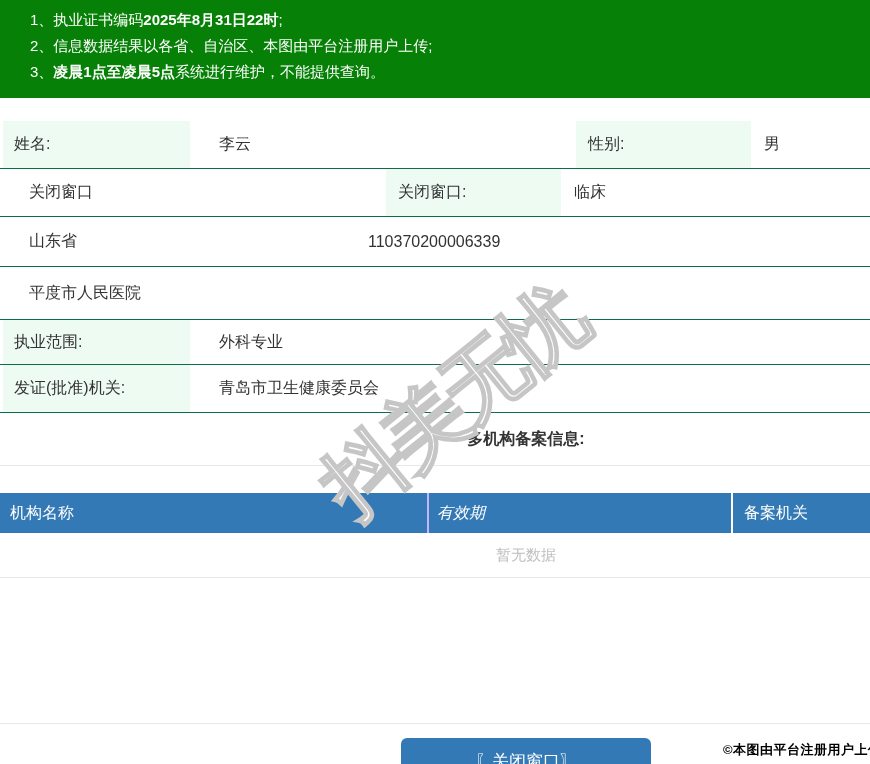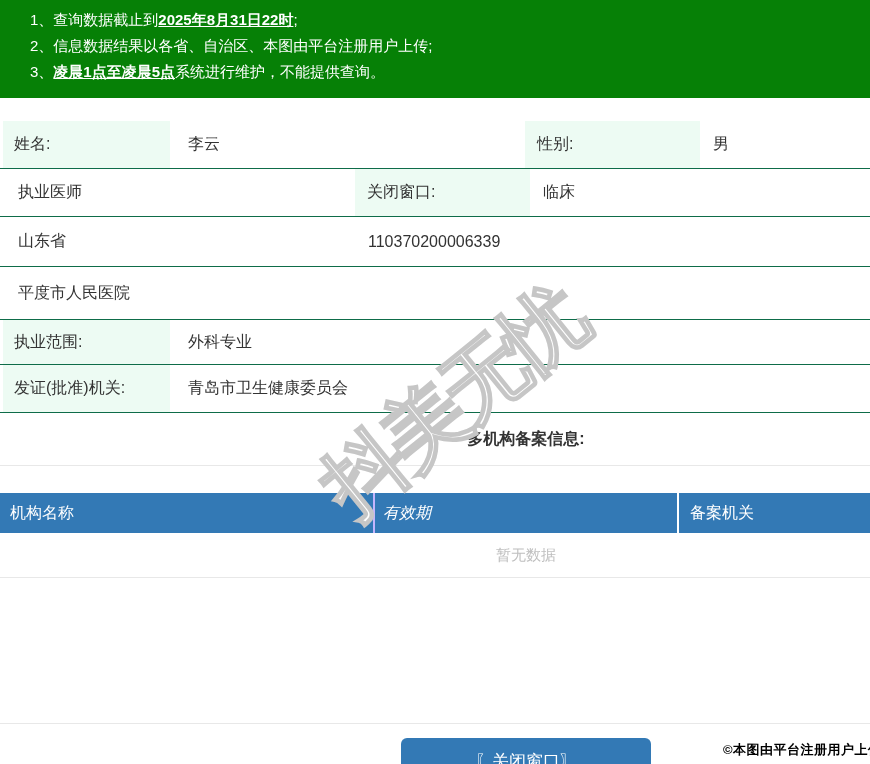--- a/index.html
+++ b/index.html
@@ -14,59 +14,59 @@
   .page { width:1052px; position:relative; }
 
   
   .banner {
     background:#068006;
     color:#ffffff;
     padding:7px 0 13px 30px;
     font-size:15px;
     line-height:26px;
   }
-  .banner .bold { font-weight:bold;text-decoration:underline; }
+  .banner .bold { font-weight:bold; }
 
   
   .info-table { margin-top:23px; }
   .info-row {
     display:flex;
     align-items:center;
     border-bottom:1px solid #0e6c49;
     font-size:16px;
   }
   .h48 { height:48px; } .h50 { height:50px; } .h53 { height:53px; } .h45 { height:45px; }
   .cell-label {
-    width:167px; margin-left:3px; align-self:stretch;
+    width:187px; margin-left:3px; align-self:stretch;
     background:#edfbf3; display:flex; align-items:center;
     padding-left:11px; flex-shrink:0;
   }
-  .cell-value { width:355px; padding-left:18px; flex-shrink:0; }
+  .cell-value { width:355px; padding-left:29px; flex-shrink:0; }
   .cell-label2 {
     width:175px; align-self:stretch;
     background:#edfbf3; display:flex; align-items:center;
-    padding-left:12px; flex-shrink:0;
+    padding-left:12px; flex-shrink:0;margin-left:31px;
   }
   .cell-value2 { flex:1; padding-left:13px; }
   .cell-value.wide { flex:1; width:auto; }
 
   
   .section-heading {
     height:53px; display:flex; align-items:center; justify-content:center;
     font-size:16px; font-weight:bold;
     border-bottom:1px solid #e8e8e8;
   }
   .gap27 { height:27px; }
 
   
   .reg-header {
     display:flex; height:40px; background:#3379b5; color:#ffffff;
     font-size:16px; align-items:center;
   }
-  .reg-header .col1 { width:373px; padding-left:10px; }
+  .reg-header .col1 { width:427px; padding-left:10px; }
   .reg-header .col2 { width:304px; padding-left:8px; border-left:2px solid #c4b5fd; align-self:stretch; display:flex; align-items:center;font-style:italic; }
   .reg-header .col3 { flex:1; padding-left:11px; border-left:2px solid #ffffff; align-self:stretch; display:flex; align-items:center; }
   .reg-empty {
     height:45px; display:flex; align-items:center; justify-content:center;
     color:#bfbfbf; font-size:15px;
     border-bottom:1px solid #e8e8e8;
   }
 
   
   .spacer { height:145px; }
@@ -96,36 +96,36 @@
     position:absolute; left:240px; top:240px;
     pointer-events:none; z-index:5;
   }
 </style>
 </head>
 <body>
 
 <div class="page">
 
   <div class="banner">
-    <div><span>1、</span><span>查询数据截止到</span><span class="bold">2025年8月31日22时</span><span>;</span></div>
+    <div><span>1、</span><span>执业证书编码</span><span class="bold">2025年8月31日22时</span><span>;</span></div>
     <div><span>2、</span><span>信息数据结果以各省、自治区、本图由平台注册用户上传;</span><span class="bold"></span><span></span></div>
     <div><span>3、</span><span></span><span class="bold">凌晨1点至凌晨5点</span><span>系统进行维护，不能提供查询。</span></div>
   </div>
 
   <div class="info-table">
 
     <div class="info-row h48">
       <div class="cell-label">姓名:</div>
       <div class="cell-value">李云</div>
       <div class="cell-label2">性别:</div>
       <div class="cell-value2">男</div>
     </div>
 
     <div class="info-row h48">
-      <div class="cell-value">执业医师</div>
+      <div class="cell-value">关闭窗口</div>
       <div class="cell-label2">关闭窗口:</div>
       <div class="cell-value2">临床</div>
     </div>
 
     <div class="info-row h50">
       <div class="cell-value">山东省</div>
       <div class="cell-value2">110370200006339</div>
     </div>
 
     <div class="info-row h53">

